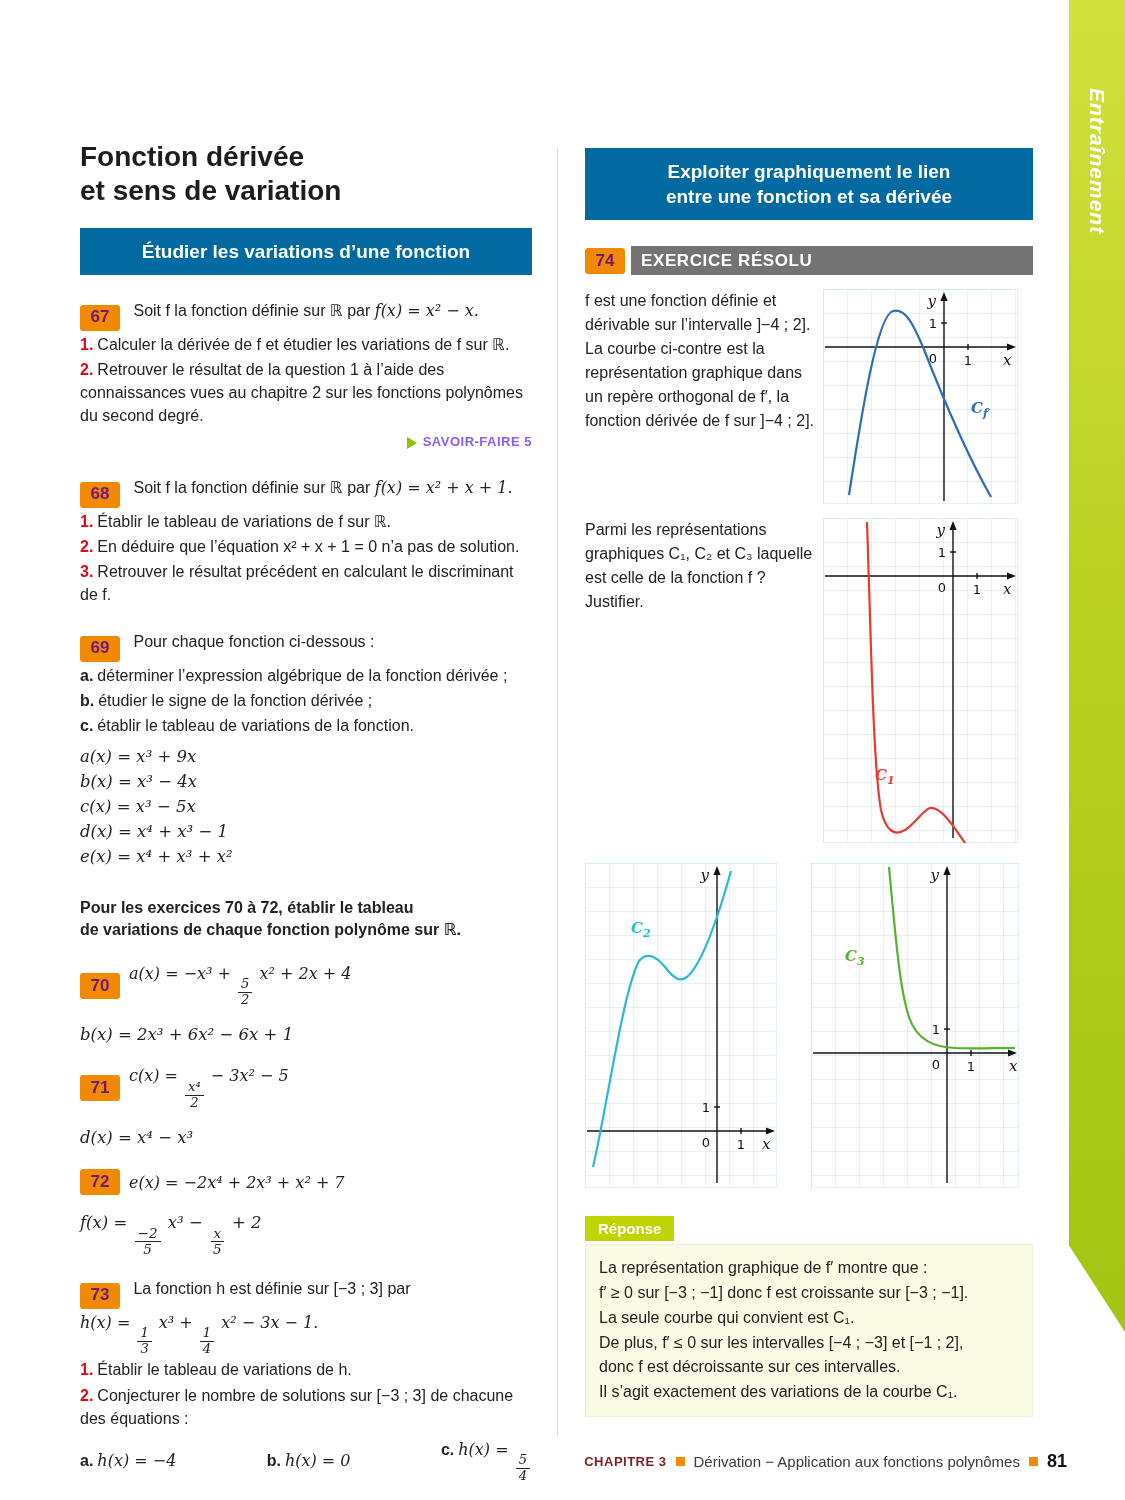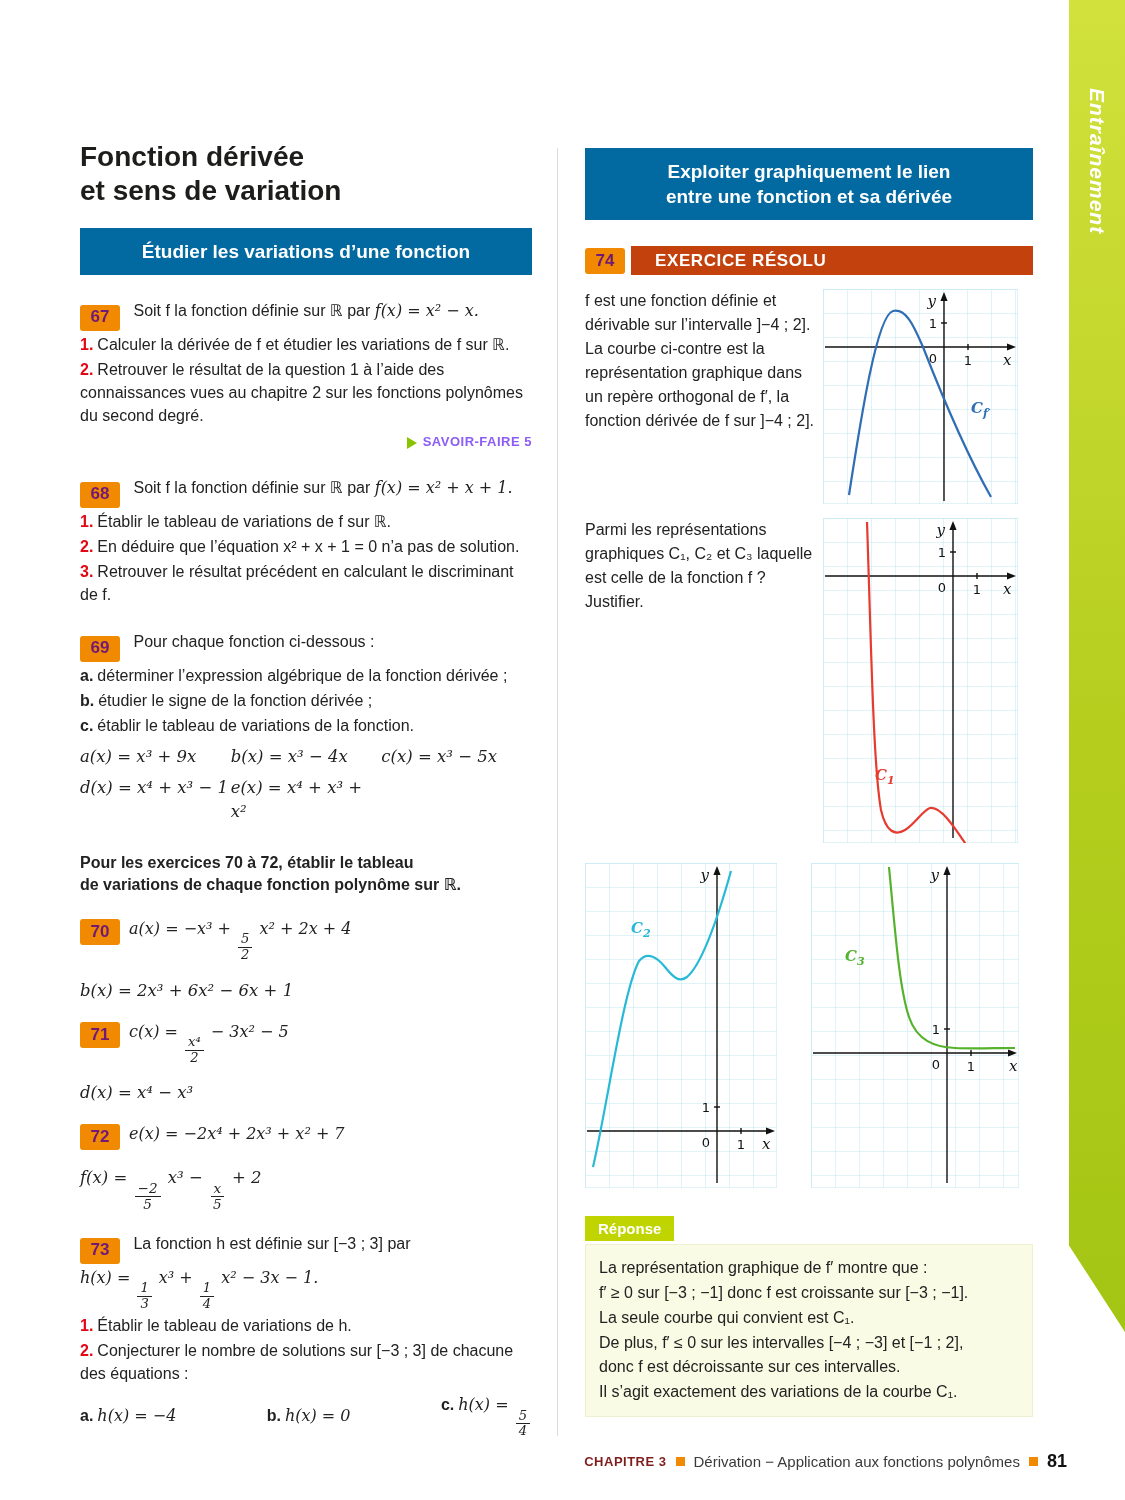--- a/index.html
+++ b/index.html
@@ -29,29 +29,29 @@
   .letter{font-weight:bold;margin-right:4px;}
   .math{font-family:"DejaVu Serif",serif;font-style:italic;}
   .frac{display:inline-flex;flex-direction:column;align-items:center;vertical-align:-0.72em;
         line-height:1.12;font-size:0.82em;margin:0 2px;}
   .frac .num{border-bottom:1.3px solid #222;padding:0 3px;}
   .frac .den{padding:0 3px;}
   .savoir{display:flex;justify-content:flex-end;align-items:center;gap:6px;margin-top:6px;
         font-weight:bold;font-size:13px;letter-spacing:.5px;color:#8b5cf6;}
   .tri{width:0;height:0;border-left:10px solid #88c400;border-top:6px solid transparent;
         border-bottom:6px solid transparent;}
-  .eqgrid{display:grid;grid-template-columns:1fr 1fr 1fr;row-gap:7px;margin-top:8px;font-size:16.5px;}
+  .eqgrid{display:grid;grid-template-columns:1fr;row-gap:1px;margin-top:8px;font-size:16.5px;}
   .series-intro{margin-top:28px;font-weight:bold;line-height:1.4;}
-  .exrow{display:flex;align-items:flex-start;gap:0;margin-top:22px;}
+  .exrow{display:flex;align-items:center;gap:0;margin-top:22px;}
   .eqline{margin-top:18px;font-size:16.5px;}
   .abc-row{display:flex;justify-content:space-between;margin-top:8px;align-items:center;}
   
   .resolu{display:flex;align-items:center;gap:6px;margin-top:26px;}
-  .resolu-bar{flex:1;height:29px;background:#c2410c;color:#fff;font-weight:bold;font-size:17px;
-        letter-spacing:.6px;display:flex;align-items:center;padding-left:24px;}
+  .resolu-bar{flex:1;height:29px;background:#737373;color:#fff;font-weight:bold;font-size:17px;
+        letter-spacing:.6px;display:flex;align-items:center;padding-left:10px;}
   .row1,.row2{display:flex;gap:2px;margin-top:14px;}
   .row1 p,.row2 p{width:236px;margin:0;line-height:1.5;}
   .row3{display:flex;gap:34px;margin-top:20px;}
   .graph{background:#fff;display:block;}
   .reponse{display:inline-block;background:#c0d400;color:#fff;font-weight:bold;font-size:15px;
         padding:4px 13px;margin-top:28px;}
   .answer{background:#fafbe4;border:1px solid #eef0cf;padding:11px 13px;line-height:1.55;
         font-size:16px;margin-top:3px;}
   
   .axvar{font:italic 15px "DejaVu Serif",serif;fill:#111;}

